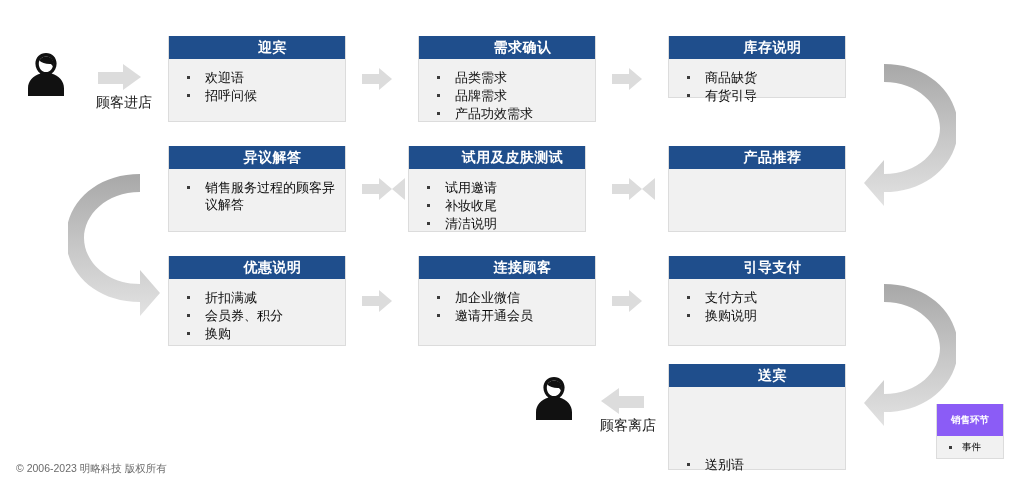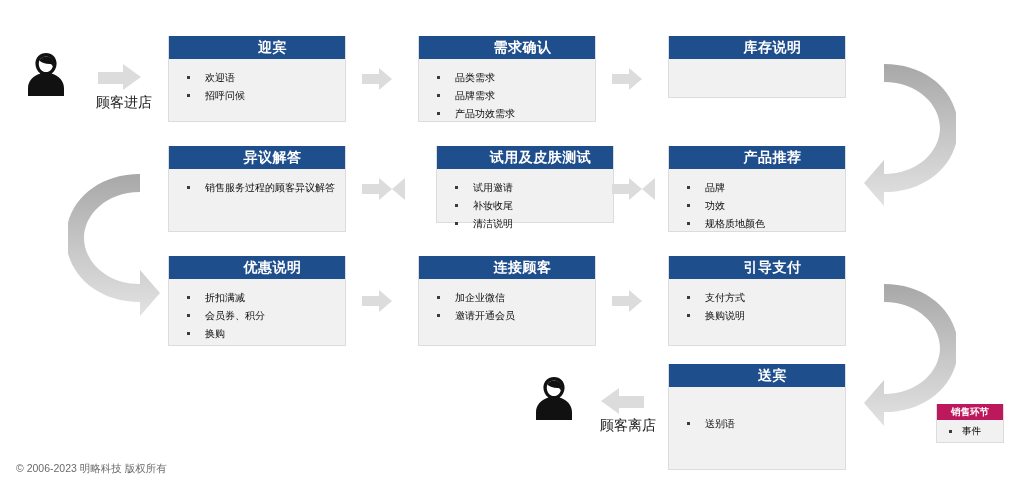--- a/index.html
+++ b/index.html
@@ -46,21 +46,21 @@
   .card-body {
     padding: 10px 0 6px 0;
   }
   .card-body ul {
     margin: 0;
     padding: 0 8px 0 34px;
     list-style: none;
   }
   .card-body li {
     position: relative;
-    font-size: 10px;
+    font-size: 13px;
     line-height: 17px;
     color: #0d0d0d;
     margin-bottom: 1px;
     padding-left: 2px;
   }
   .card-body li::before {
     content: "";
     position: absolute;
     left: -16px;
     top: 7px;
@@ -139,22 +139,22 @@
   
   .legend {
     position: absolute;
     width: 68px;
     box-sizing: border-box;
     background: #F1F1F1;
     border: 1px solid #DCDCDC;
     border-top: none;
   }
   .legend-header {
-    height: 16px;
-    background: #be185d;
+    height: 32px;
+    background: #8b5cf6;
     color: #fff;
     font-size: 9.5px;
     font-weight: bold;
     display: flex;
     align-items: center;
     justify-content: center;
   }
   .legend-body {
     height: 22px;
     display: flex;
@@ -222,20 +222,26 @@
     </div>
   </div>
 
   <div class="arrow-right" style="left:612px; top:68px;">
     <div class="shaft"></div>
       <div class="head"></div>
   </div>
 
   <div class="card" style="left:668px; top:36px; width:178px; height:62px;">
     <div class="card-header">库存说明</div>
+    <div class="card-body">
+      <ul>
+        <li>商品缺货</li>
+        <li>有货引导</li>
+      </ul>
+    </div>
   </div>
 
   <div class="curve" style="left:856px; top:48px;">
     <svg width="100" height="160" viewBox="0 0 100 160">
       <defs>
         <linearGradient id="gradR1" x1="0" y1="0" x2="0" y2="1">
           <stop offset="0%" stop-color="#A8A8A8"></stop>
           <stop offset="55%" stop-color="#C9C9C9"></stop>
           <stop offset="100%" stop-color="#E2E2E2"></stop>
         </linearGradient>
@@ -251,45 +257,38 @@
         <li>销售服务过程的顾客异议解答</li>
       </ul>
     </div>
   </div>
 
   <div class="arrow-right arrow-left" style="left:362px; top:178px;">
     <div class="shaft"></div>
       <div class="head"></div>
   </div>
 
-  <div class="card" style="left:436px; top:146px; width:178px; height:77px;">
+  <div class="card" style="left:408px; top:146px; width:178px; height:86px;">
     <div class="card-header">试用及皮肤测试</div>
     <div class="card-body">
       <ul>
         <li>试用邀请</li>
         <li>补妆收尾</li>
         <li>清洁说明</li>
       </ul>
     </div>
   </div>
 
   <div class="arrow-right arrow-left" style="left:612px; top:178px;">
     <div class="shaft"></div>
       <div class="head"></div>
   </div>
 
   <div class="card" style="left:668px; top:146px; width:178px; height:86px;">
     <div class="card-header">产品推荐</div>
-    <div class="card-body">
-      <ul>
-        <li>品牌</li>
-        <li>功效</li>
-        <li>规格质地颜色</li>
-      </ul>
-    </div>
   </div>
 
   <div class="curve" style="left:68px; top:158px;">
     <svg width="100" height="160" viewBox="0 0 100 160">
       <defs>
         <linearGradient id="gradL1" x1="0" y1="0" x2="0" y2="1">
           <stop offset="0%" stop-color="#A8A8A8"></stop>
           <stop offset="55%" stop-color="#C9C9C9"></stop>
           <stop offset="100%" stop-color="#E2E2E2"></stop>
         </linearGradient>
@@ -349,21 +348,21 @@
           <stop offset="55%" stop-color="#C9C9C9"></stop>
           <stop offset="100%" stop-color="#E2E2E2"></stop>
         </linearGradient>
       </defs>
       <path fill="url(#gradR2)" d="M18 16 L18 34 C52 34 74 57 74 80 C74 103 52 126 18 126 L18 112 L-2 135 L18 158 L18 144 C62 144 92 115 92 80 C92 45 62 16 18 16 Z" transform="translate(10,0)"></path>
     </svg>
   </div>
 
   <div class="card" style="left:668px; top:364px; width:178px; height:106px;">
     <div class="card-header">送宾</div>
-    <div class="card-body" style="padding-top:28px;">
+    <div class="card-body" style="padding-top:40px;margin-top:29px;">
       <ul>
         <li>送别语</li>
       </ul>
     </div>
   </div>
 
   <div class="arrow-right arrow-big arrow-left" style="left:600px; top:388px;">
     <div class="shaft"></div>
       <div class="head"></div>
   </div>

